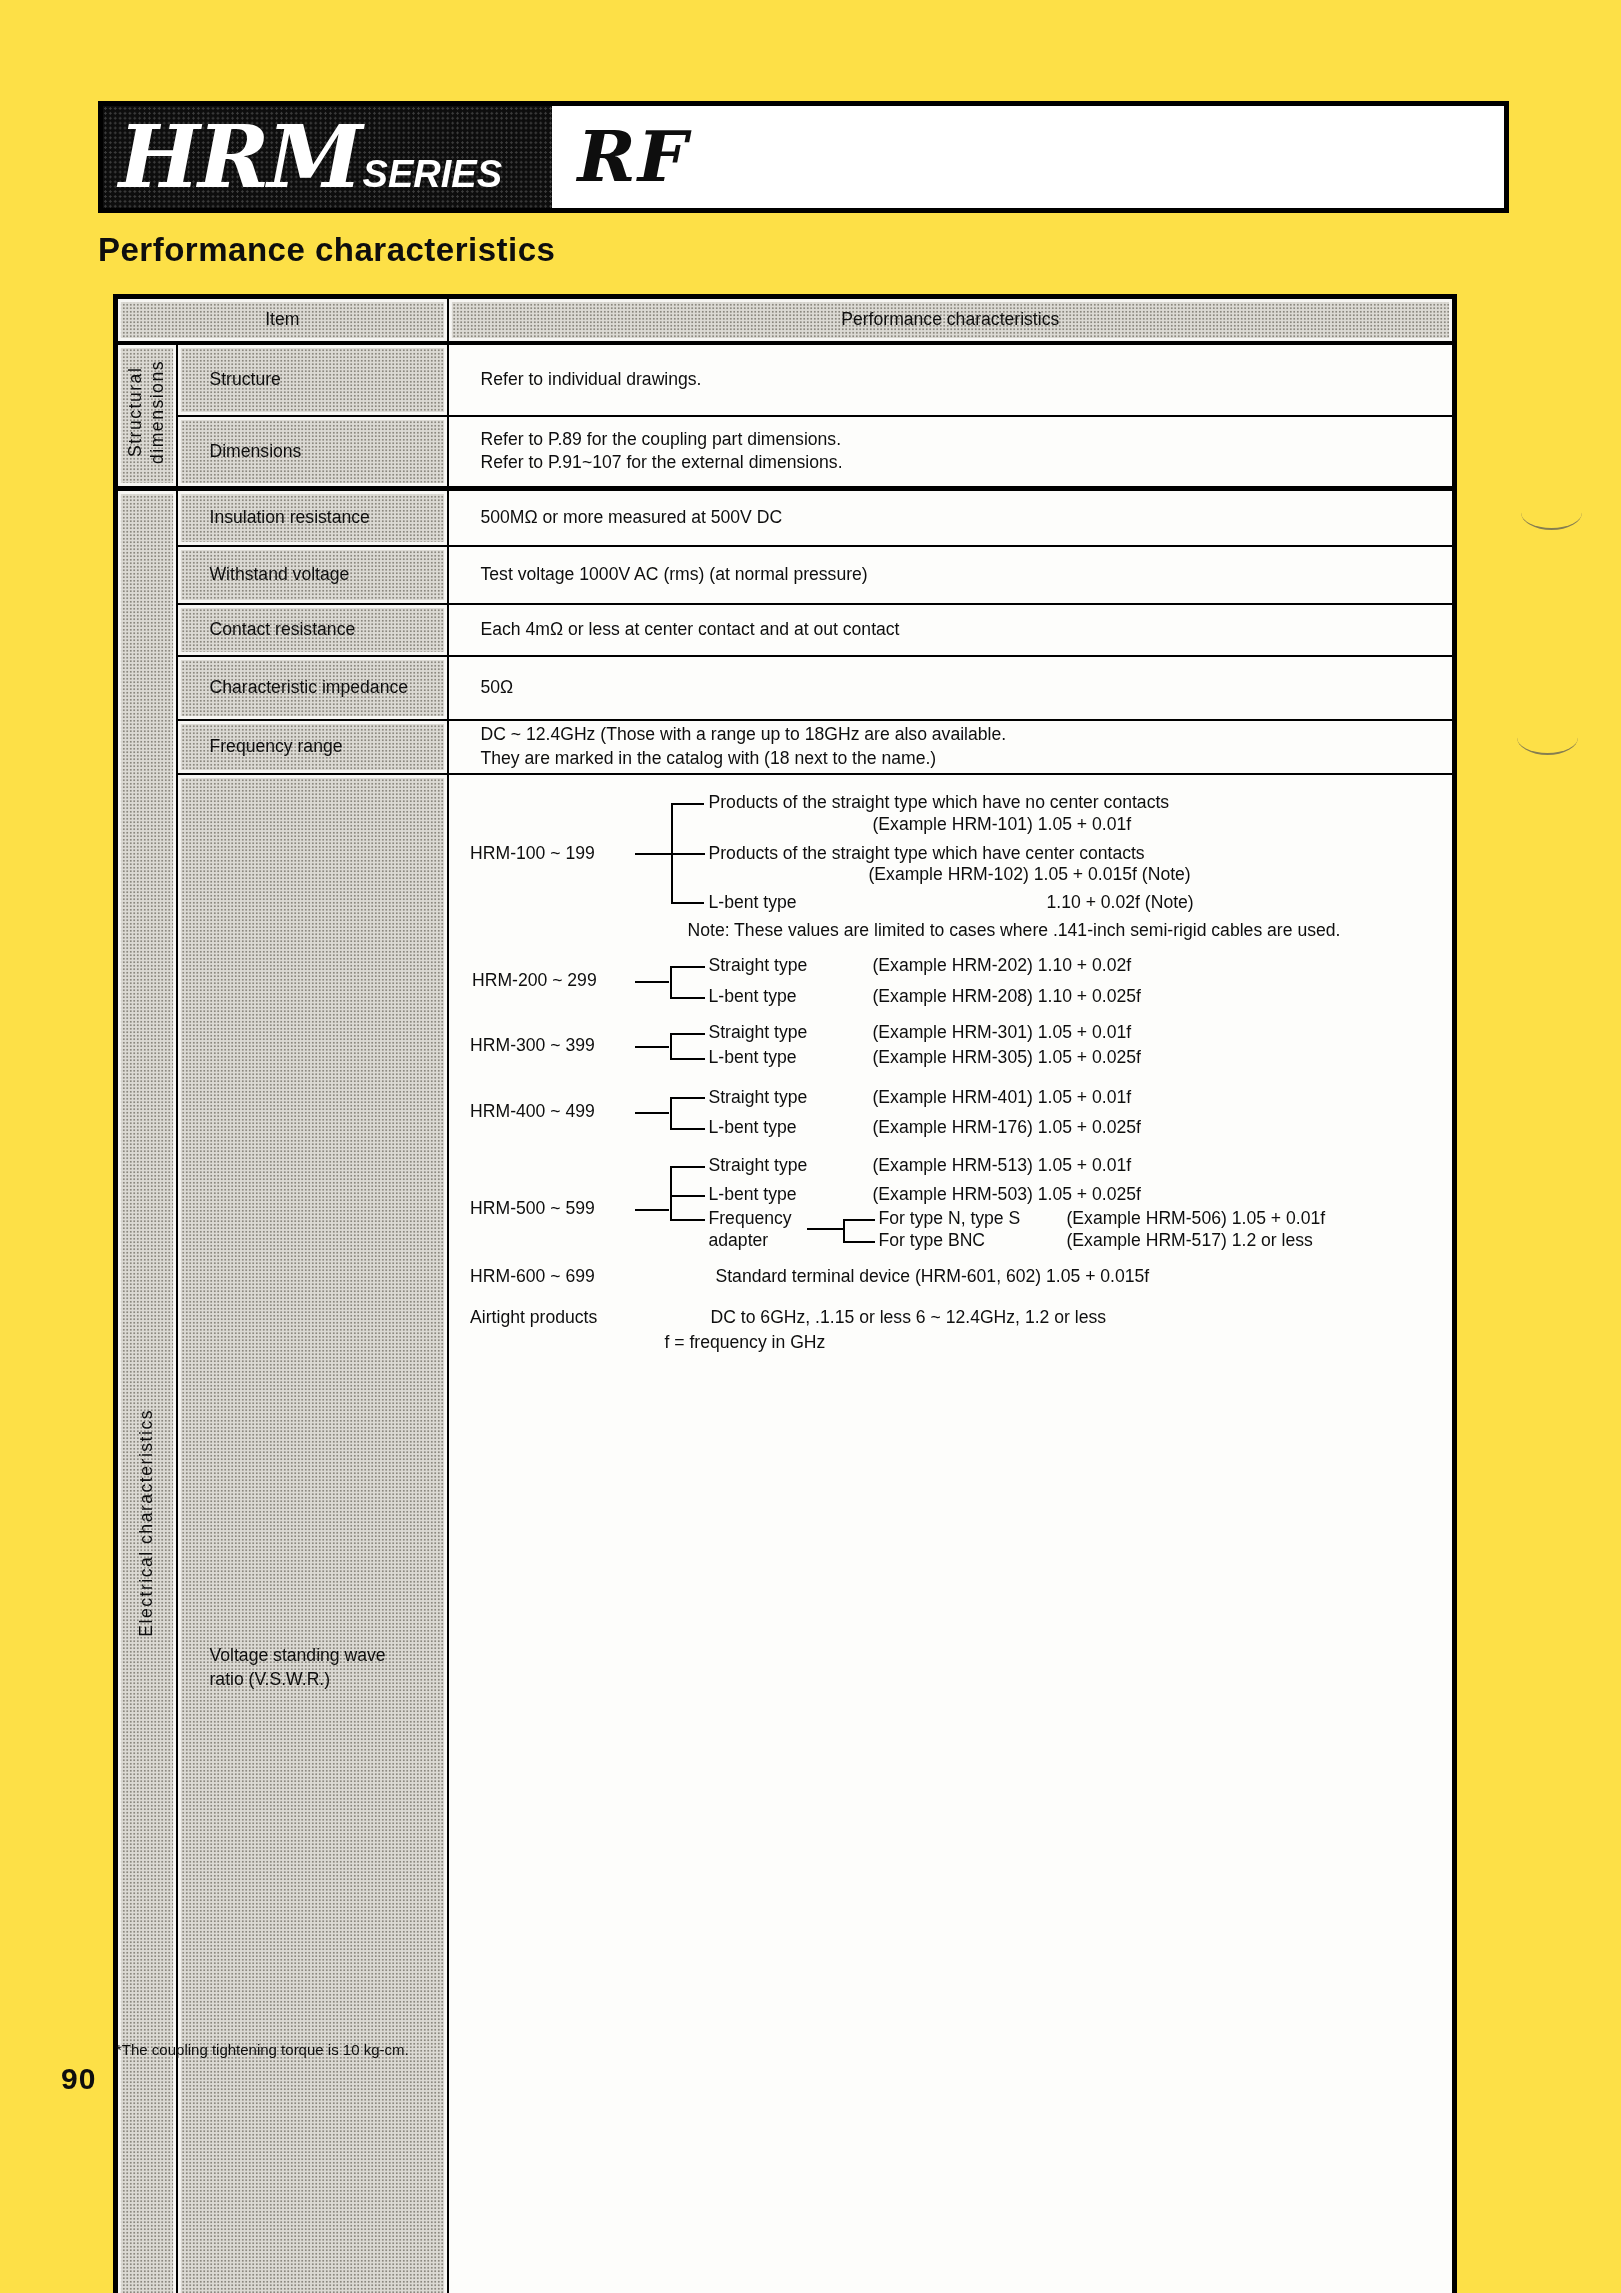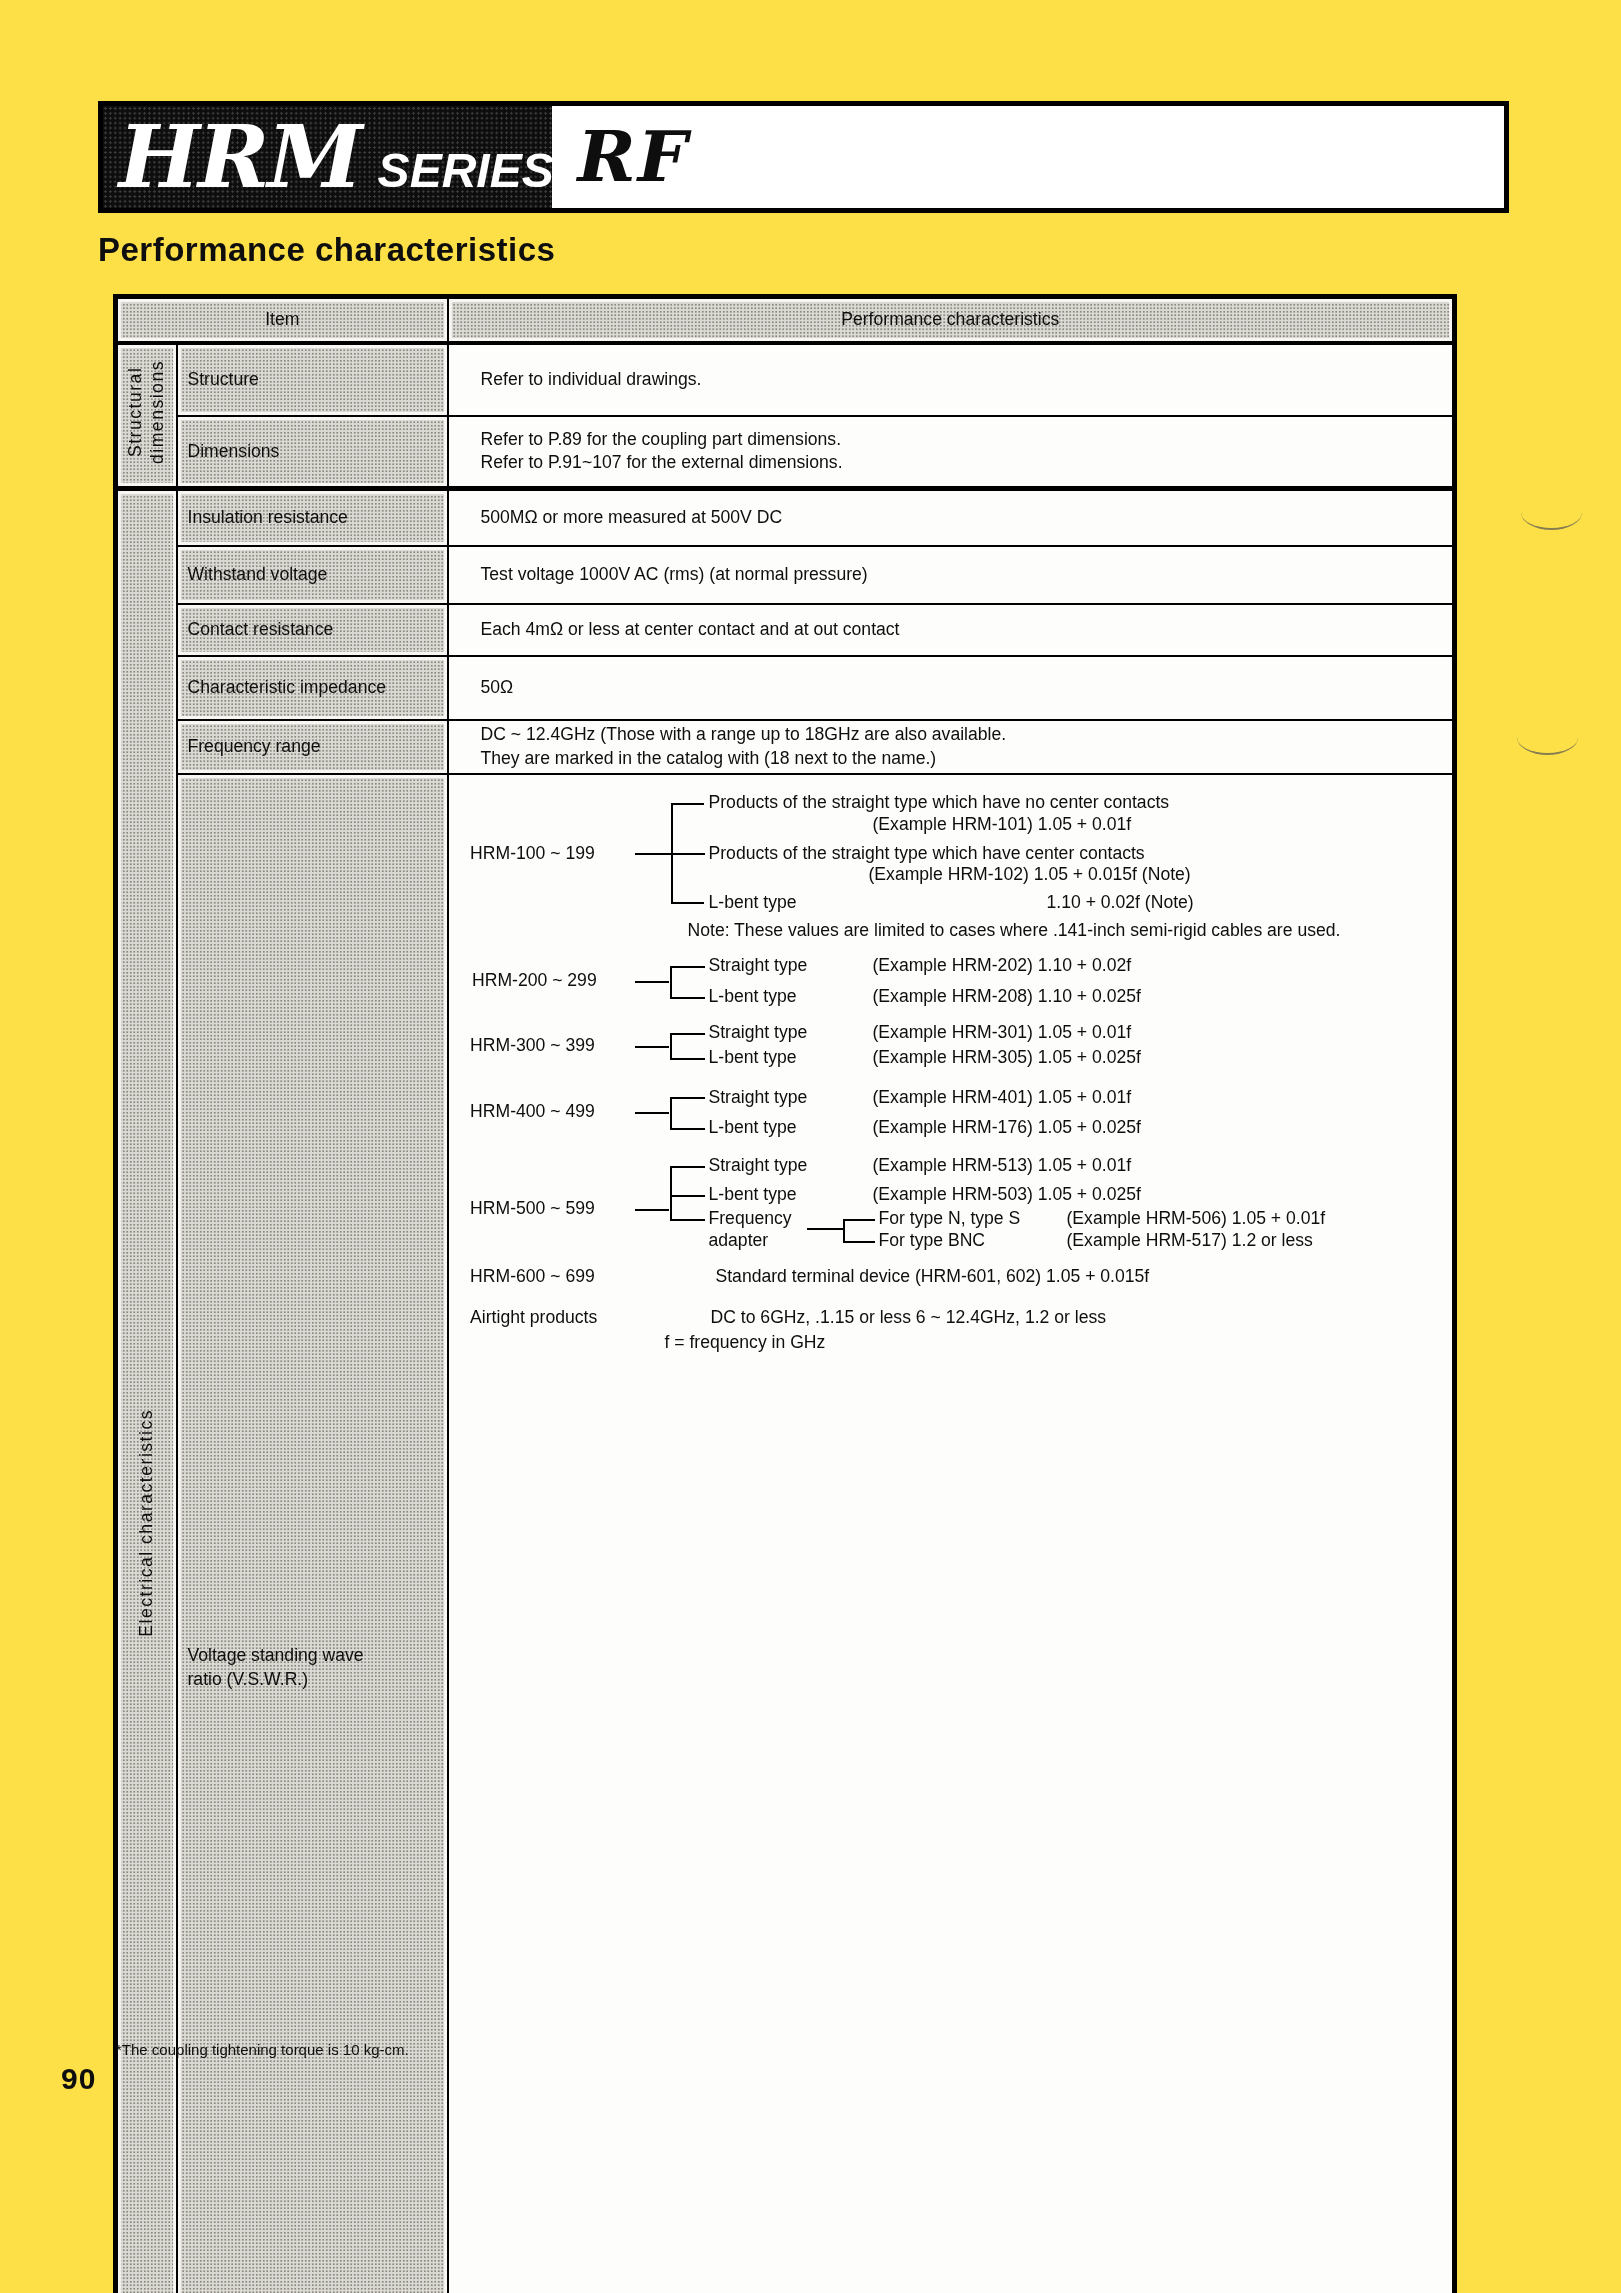--- a/index.html
+++ b/index.html
@@ -9,41 +9,41 @@
   
   .logo-box{position:absolute;left:98px;top:101px;width:1411px;height:112px;
             border:5.9px solid #000;box-sizing:border-box;display:flex;background:#fff;}
   .logo-left{width:449px;box-sizing:border-box;
              background-color:#0d0d0d;
              background-image:radial-gradient(#3c3c3c 1px, transparent 1.4px);
              background-size:4.9px 4.9px;
              color:#fff;display:flex;align-items:baseline;padding:2px 0 0 15.7px;overflow:hidden;}
   .logo-right{flex:1;display:flex;align-items:baseline;padding:2px 0 0 25.5px;overflow:hidden;}
   .hrm{font-family:"DejaVu Serif",serif;font-style:italic;font-weight:bold;font-size:86px;line-height:98px;letter-spacing:-2px;}
-  .serieslbl{font-style:italic;font-weight:bold;font-size:48px;margin-left:17px;letter-spacing:0px;}
+  .serieslbl{font-style:italic;font-weight:bold;font-size:38px;margin-left:2px;letter-spacing:0px;}
   .rf{font-family:"DejaVu Serif",serif;font-style:italic;font-weight:bold;font-size:70px;line-height:98px;letter-spacing:2px;}
   .coax{font-style:italic;font-weight:bold;font-size:46px;margin-left:7.8px;letter-spacing:2px;}
 
   .title{position:absolute;left:98px;top:231px;margin:0;font-size:33px;font-weight:bold;letter-spacing:0.5px;}
 
   
   table.perf{position:absolute;left:113px;top:294px;width:1338px;
              border-collapse:collapse;table-layout:fixed;}
   table.perf td{border:2.9px solid #000;vertical-align:middle;font-size:17.6px;line-height:23.5px;
                 box-sizing:border-box;overflow:hidden;}
   table.perf{border:5.9px solid #000;}
   tr.gs td{border-top-width:5.9px;}
   tr.hrow td{border-bottom-width:4.9px;}
 
   .hatch{background-color:#dcdad4;
          background-image:radial-gradient(#8b887f 0.9px, transparent 1.1px);
          background-size:3.5px 3.5px;
          box-shadow:inset 0 0 0 2.9px #f7f6f3;}
   td.th{text-align:center;font-size:18.6px;}
-  td.item{padding-left:10px;white-space:pre-line;}
+  td.item{padding-left:32px;white-space:pre-line;}
   td.val{padding-left:32px;white-space:pre-line;background:#fdfdfb;}
   td.group{text-align:center;}
   .vlab{display:inline-block;writing-mode:vertical-rl;transform:rotate(180deg);
         white-space:pre-line;font-size:17.6px;letter-spacing:1.5px;line-height:21.6px;text-align:center;}
 
   
   td.vswr-cell{position:relative;padding:0;}
   .vswr-cell .t{position:absolute;white-space:nowrap;font-size:17.6px;line-height:21.6px;}
   .vswr-cell .hl{position:absolute;height:2px;background:#000;}
   .vswr-cell .vl{position:absolute;width:2px;background:#000;}

